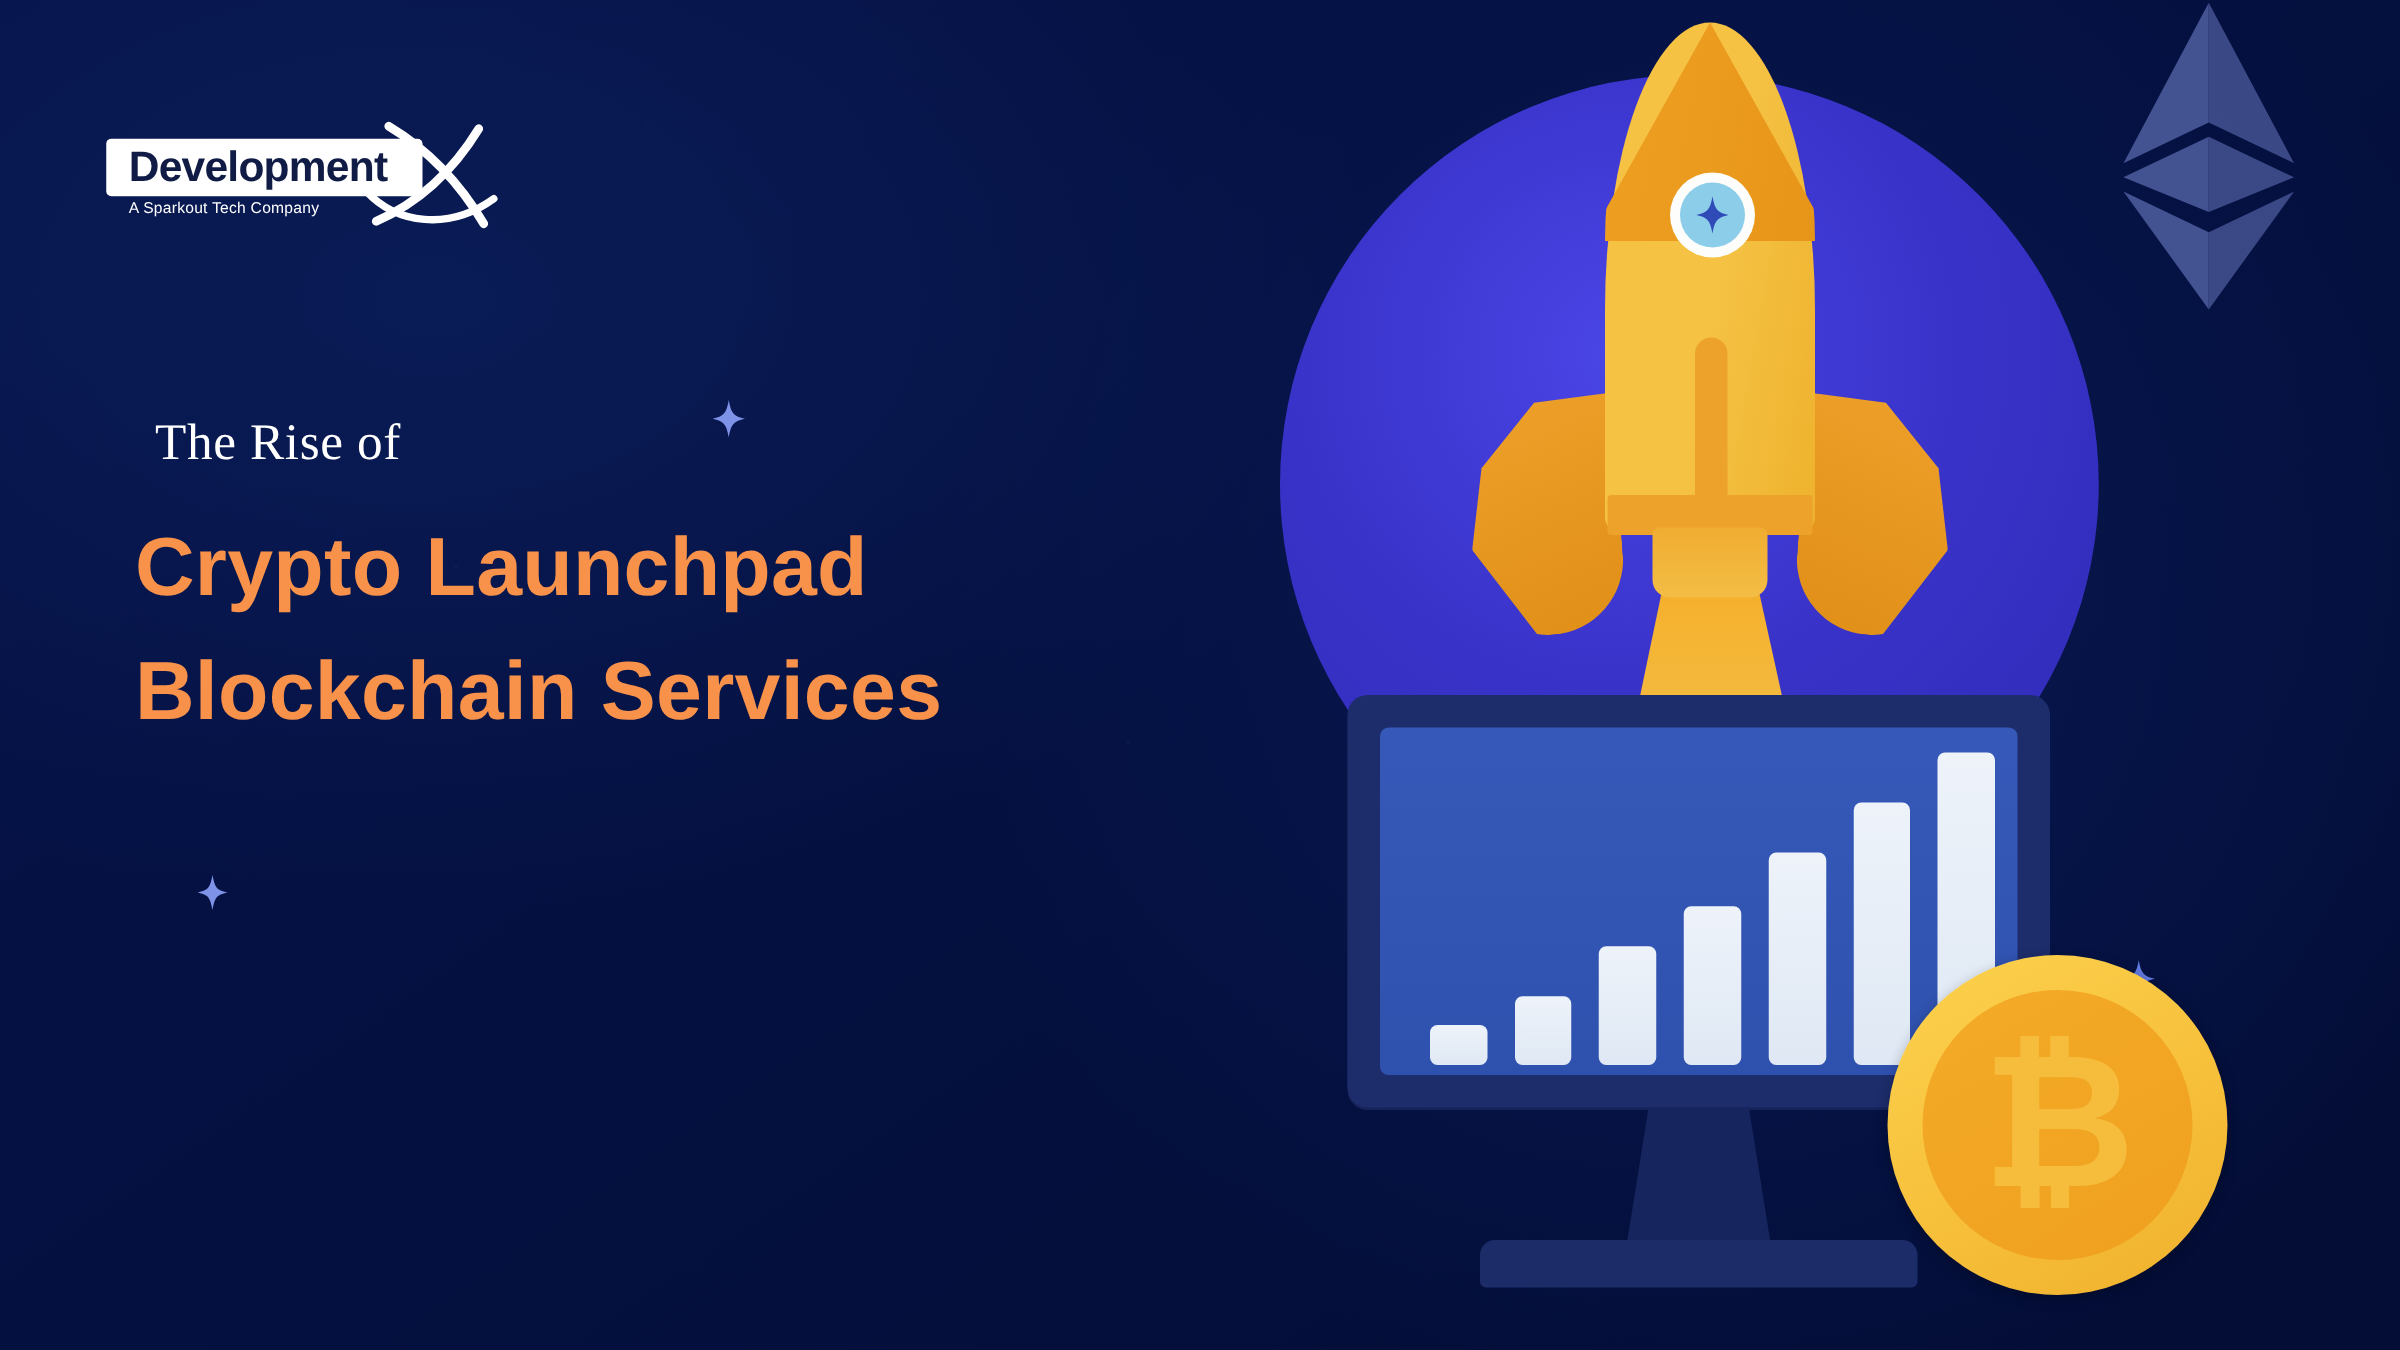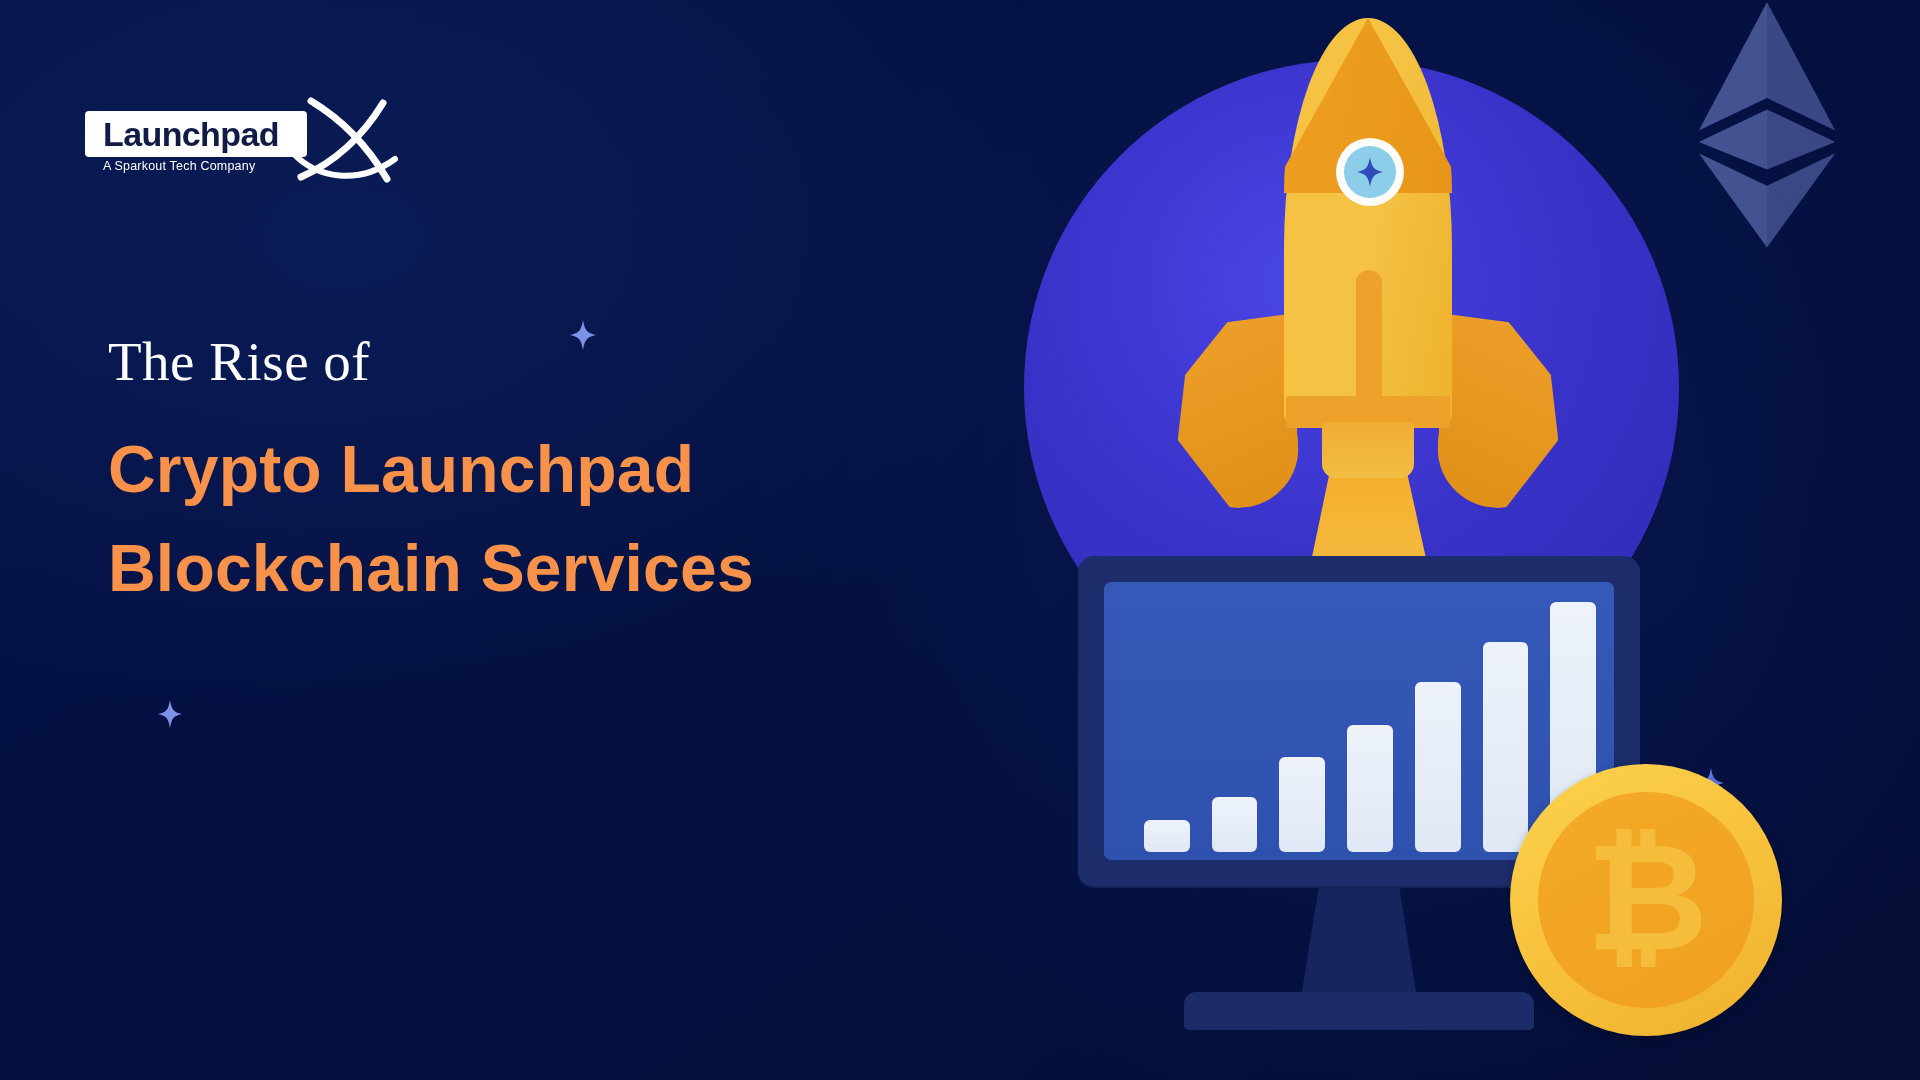--- a/index.html
+++ b/index.html
@@ -62,22 +62,22 @@
     position:absolute; left:202px; top:-2px;
     width:118px; height:96px;
   }
 
   
   .headline{
     position:absolute; left:108px; top:330px; width:960px;
   }
   .h-line1{
     font-family:"Liberation Serif", serif;
-    font-size:55px; font-weight:400; color:#ffffff;
-    letter-spacing:.5px; line-height:1.16;
+    font-size:41px; font-weight:400; color:#ffffff;
+    letter-spacing:.5px; line-height:1.16;margin-left:16px;
   }
   .h-line2, .h-line3{
     font-family:"Liberation Sans", sans-serif;
     font-size:66px; font-weight:700; color:#f8914a;
     letter-spacing:.2px; line-height:1.50;
   }
   .h-line2{ margin-top:26px; }
 
   
   .spark{ position:absolute; }
@@ -216,21 +216,21 @@
 </style>
 </head>
 <body>
 
 <div id="banner">
 
   <div class="noise"></div>
 
   <div class="logo-wrap">
     <div class="logo-plate">
-      <div class="logo-word">Launchpad</div>
+      <div class="logo-word">Development</div>
     </div>
     <svg class="logo-x" viewBox="0 0 118 96">
       <g fill="none" stroke="#ffffff" stroke-width="7" stroke-linecap="round">
         <path d="M14 84 C 46 70, 74 46, 96 10"></path>
         <path d="M24 8 C 54 26, 80 52, 100 86"></path>
         <path d="M6 60 C 30 86, 72 92, 108 66" stroke-width="6"></path>
       </g>
     </svg>
     <div class="logo-tag">A Sparkout Tech Company</div>
   </div>

